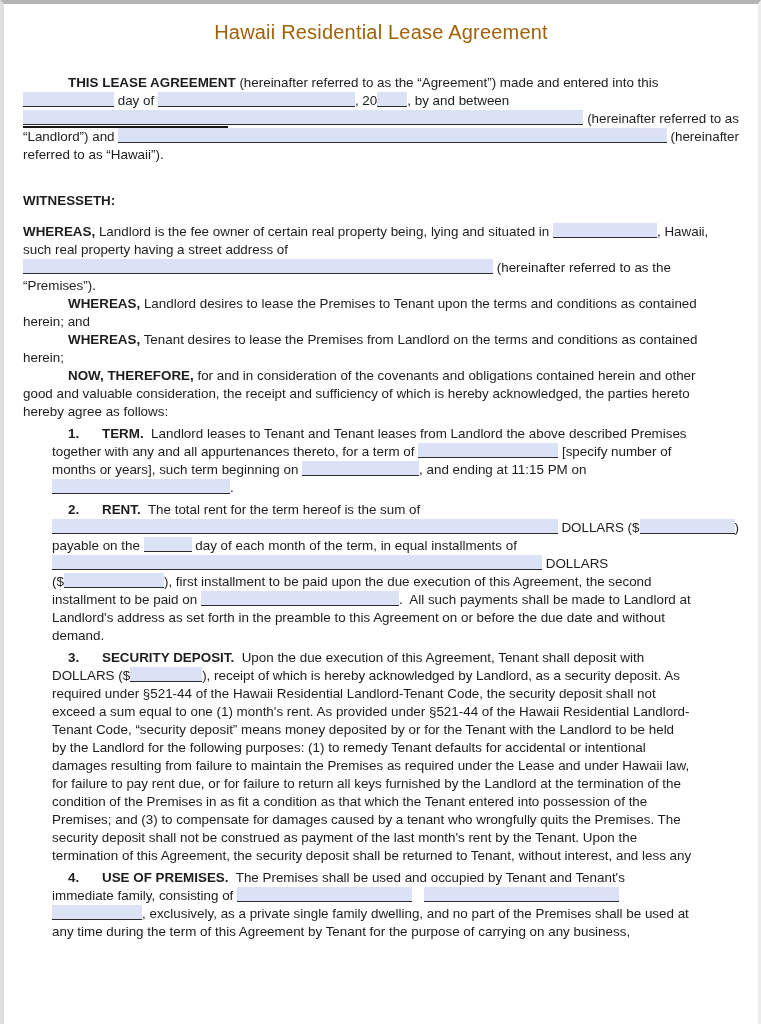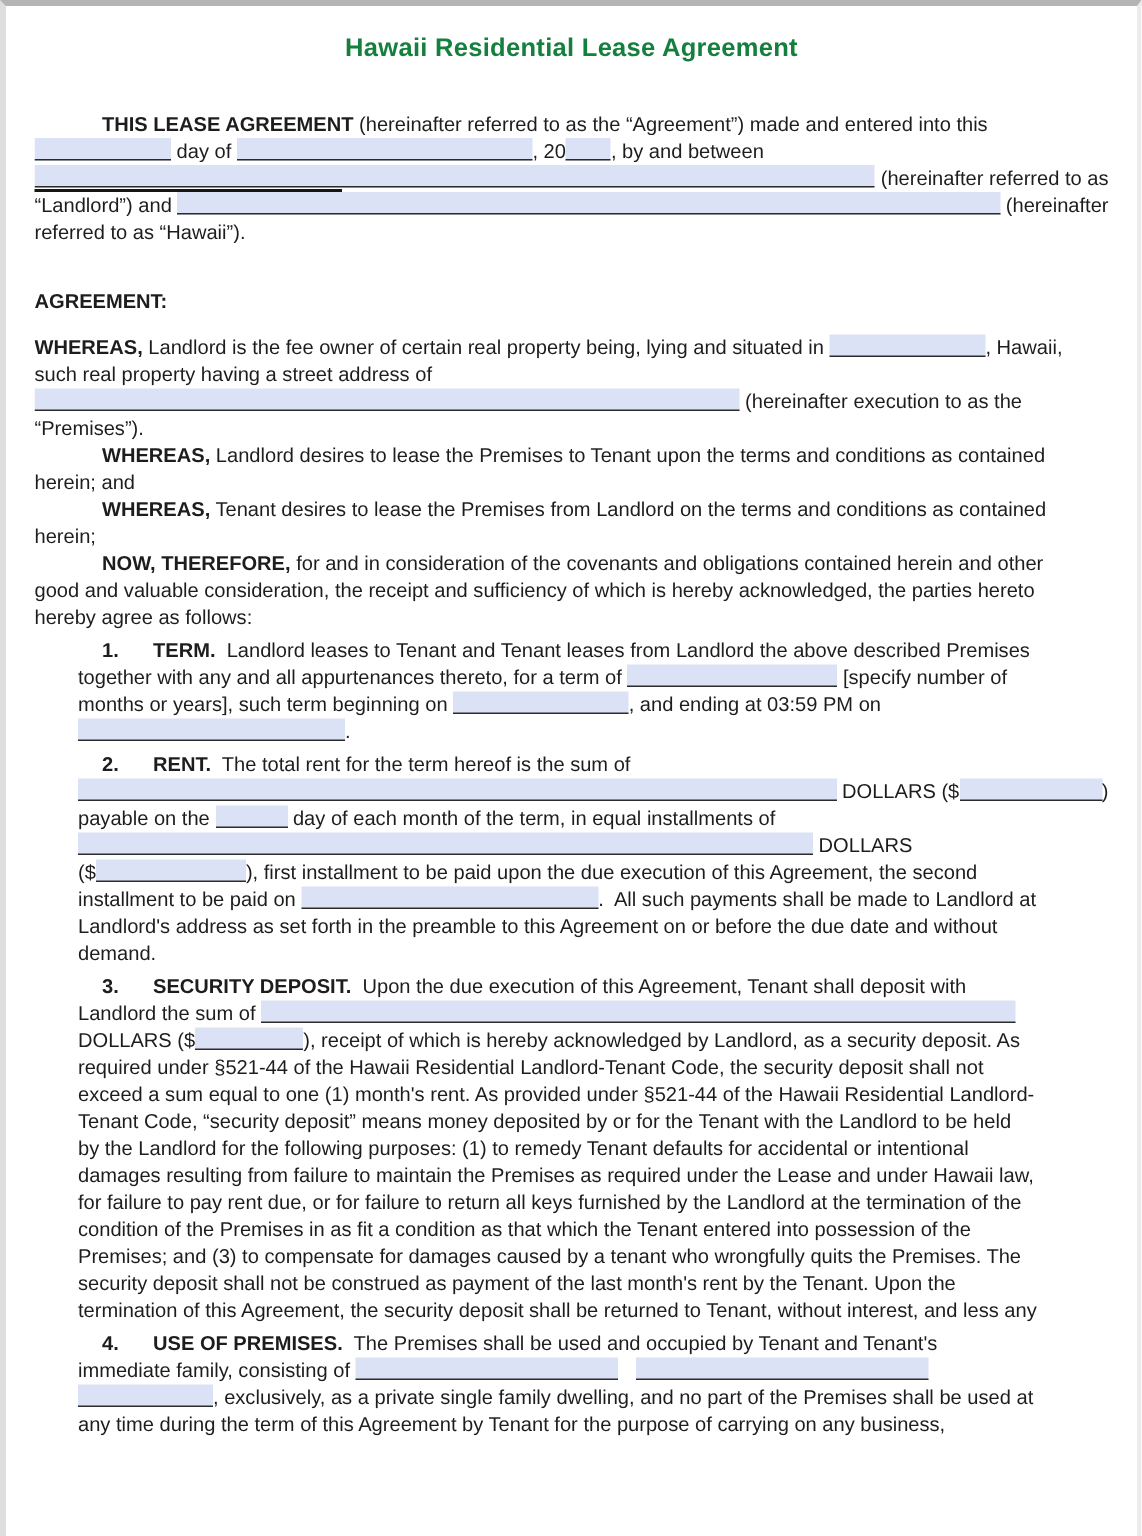--- a/index.html
+++ b/index.html
@@ -6,21 +6,21 @@
   .page{
     width:761px;height:1024px;box-sizing:border-box;position:relative;overflow:hidden;
     background:#ffffff;
     border-top:4px solid #b4b4b4;
     border-left:4px solid #dedede;
     border-right:3px solid #ececec;
     padding:14px 19px 0 19px;
     font-family:"Liberation Sans",sans-serif;
     font-size:13.4px;color:#1d1d1d;
   }
-  .title{text-align:center;font-weight:bold;font-size:17px;line-height:28px;color:#15803d;letter-spacing:.2px;}
+  .title{text-align:center;font-weight:normal;font-size:20px;line-height:28px;color:#a16207;letter-spacing:.2px;}
   .line{display:flex;align-items:flex-end;height:18px;white-space:pre;overflow:hidden;}
   .line span{display:block;white-space:pre;}
   .b{font-weight:bold;}
   .num{display:block;width:34px;font-weight:bold;}
   .f{background:#dbe2f6;border-bottom:1.6px solid #2b2b2b;height:14px;flex:0 0 auto;align-self:flex-end;margin-bottom:1px;}
   .fx{flex:1 1 auto;}
   .mr62{margin-right:62px;}
   .gap12{width:12px;flex:0 0 auto;}
   .w30{width:30px;}.w45{width:48px;}.w72{width:72px;}.w90{width:90px;}.w91{width:91px;}
   .w95{width:95px;}.w100{width:100px;}.w104{width:104px;}.w117{width:117px;}.w140{width:140px;}.w175{width:175px;}.w178{width:178px;}.w195{width:195px;}.w197{width:197px;}
@@ -52,30 +52,30 @@
     <div class="wrapmark"></div>
     <div class="line">
       <span>“Landlord”) and </span><span class="f fx"></span><span> (hereinafter</span>
     </div>
     <div class="line">
       <span>referred to as “Hawaii”).</span>
     </div>
   </div>
 
   <div class="line mt28">
-    <span class="b">AGREEMENT:</span>
+    <span class="b">WITNESSETH:</span>
   </div>
 
   <div class="mt13">
     <div class="line">
       <span class="b">WHEREAS,</span><span> Landlord is the fee owner of certain real property being, lying and situated in </span><span class="f w104"></span><span>, Hawaii,</span>
     </div>
     <div class="line"><span>such real property having a street address of</span></div>
     <div class="line">
-      <span class="f w470"></span><span> (hereinafter execution to as the</span>
+      <span class="f w470"></span><span> (hereinafter referred to as the</span>
     </div>
     <div class="line"><span>“Premises”).</span></div>
   </div>
 
   <div>
     <div class="line ind">
       <span class="b">WHEREAS,</span><span> Landlord desires to lease the Premises to Tenant upon the terms and conditions as contained</span>
     </div>
     <div class="line"><span>herein; and</span></div>
   </div>
@@ -96,21 +96,21 @@
   </div>
 
   <div class="sec mt4">
     <div class="line firstline">
       <span class="num">1.</span><span class="b">TERM.</span><span>  Landlord leases to Tenant and Tenant leases from Landlord the above described Premises</span>
     </div>
     <div class="line">
       <span>together with any and all appurtenances thereto, for a term of </span><span class="f w140"></span><span> [specify number of</span>
     </div>
     <div class="line">
-      <span>months or years], such term beginning on </span><span class="f w117"></span><span>, and ending at 03:59 PM on</span>
+      <span>months or years], such term beginning on </span><span class="f w117"></span><span>, and ending at 11:15 PM on</span>
     </div>
     <div class="line">
       <span class="f w178"></span><span>.</span>
     </div>
   </div>
 
   <div class="sec mt4">
     <div class="line firstline">
       <span class="num">2.</span><span class="b">RENT.</span><span>  The total rent for the term hereof is the sum of</span>
     </div>
@@ -131,23 +131,20 @@
     </div>
     <div class="line"><span>Landlord's address as set forth in the preamble to this Agreement on or before the due date and without</span></div>
     <div class="line"><span>demand.</span></div>
   </div>
 
   <div class="sec mt4">
     <div class="line firstline">
       <span class="num">3.</span><span class="b">SECURITY DEPOSIT.</span><span>  Upon the due execution of this Agreement, Tenant shall deposit with</span>
     </div>
     <div class="line">
-      <span>Landlord the sum of </span><span class="f fx mr62"></span>
-    </div>
-    <div class="line">
       <span>DOLLARS ($</span><span class="f w72"></span><span>), receipt of which is hereby acknowledged by Landlord, as a security deposit. As</span>
     </div>
     <div class="line"><span>required under §521-44 of the Hawaii Residential Landlord-Tenant Code, the security deposit shall not</span></div>
     <div class="line"><span>exceed a sum equal to one (1) month's rent. As provided under §521-44 of the Hawaii Residential Landlord-</span></div>
     <div class="line"><span>Tenant Code, “security deposit” means money deposited by or for the Tenant with the Landlord to be held</span></div>
     <div class="line"><span>by the Landlord for the following purposes: (1) to remedy Tenant defaults for accidental or intentional</span></div>
     <div class="line"><span>damages resulting from failure to maintain the Premises as required under the Lease and under Hawaii law,</span></div>
     <div class="line"><span>for failure to pay rent due, or for failure to return all keys furnished by the Landlord at the termination of the</span></div>
     <div class="line"><span>condition of the Premises in as fit a condition as that which the Tenant entered into possession of the</span></div>
     <div class="line"><span>Premises; and (3) to compensate for damages caused by a tenant who wrongfully quits the Premises. The</span></div>

